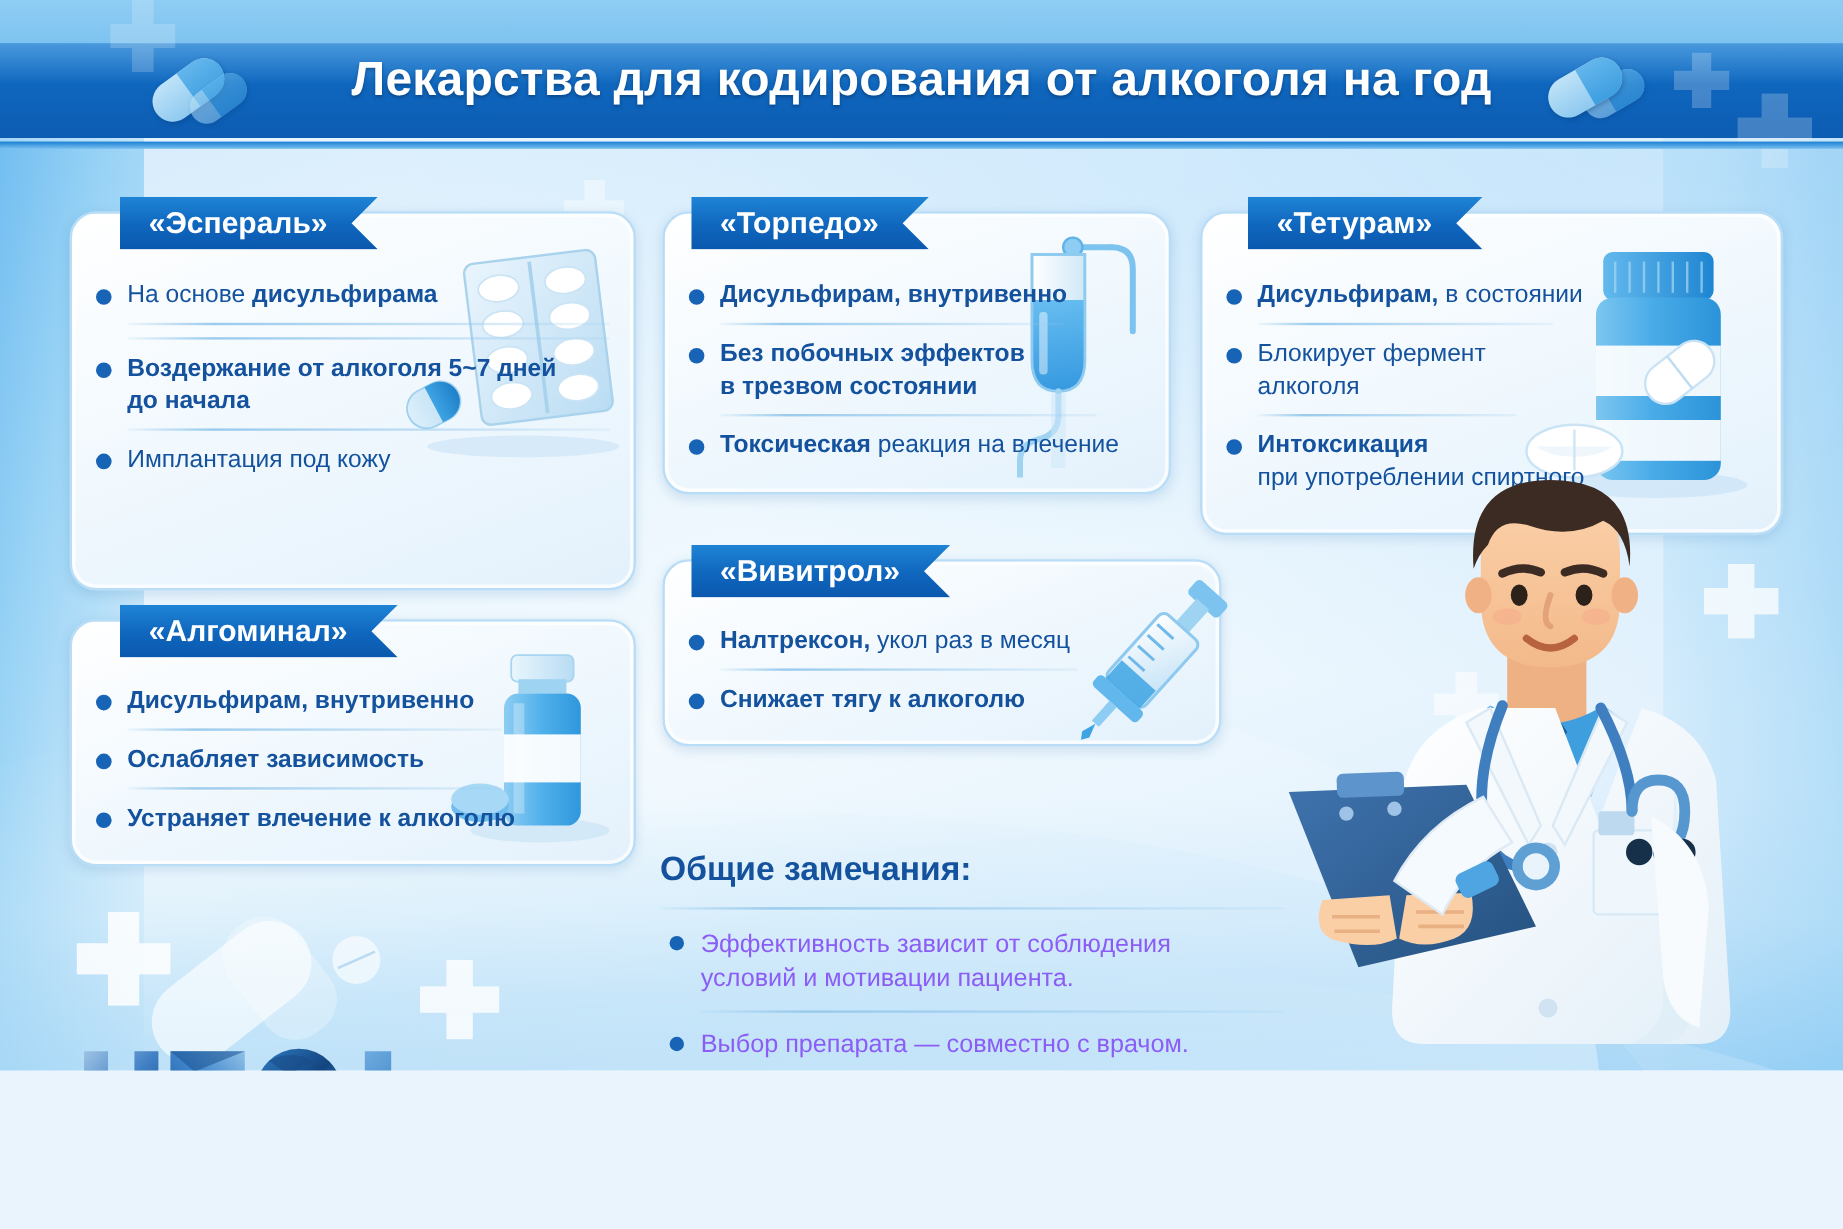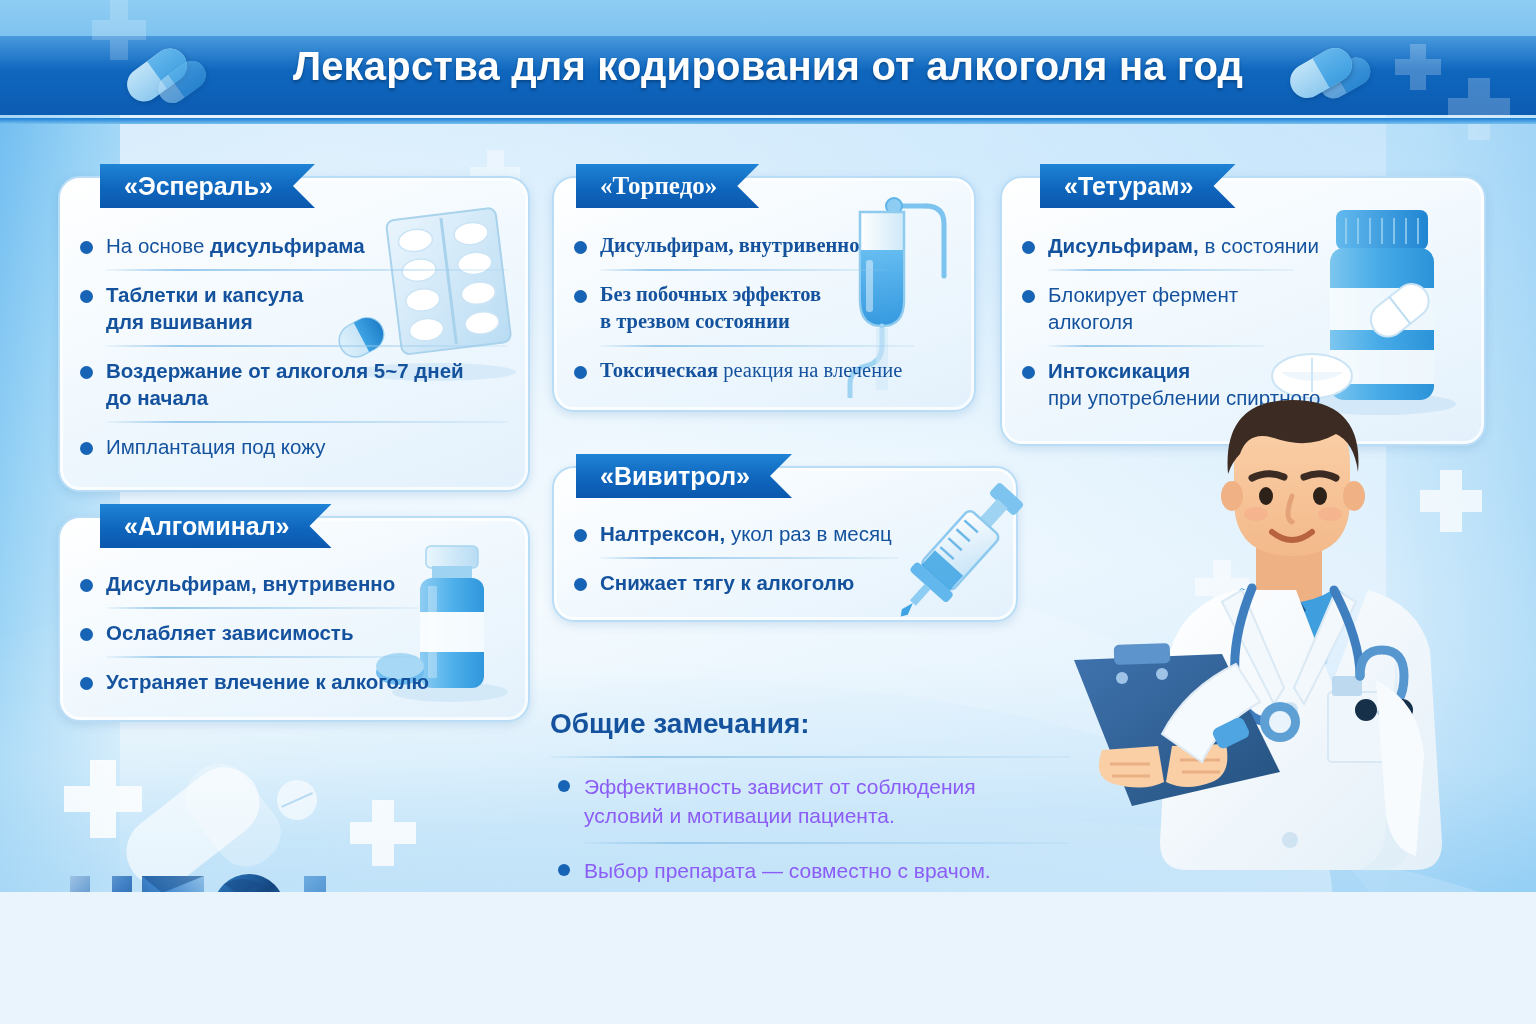--- a/index.html
+++ b/index.html
@@ -230,36 +230,32 @@
         </g>
       </svg>
     </div>
     <div class="ribbon" style="left:40px;top:-14px;">
         <span>«Эспераль»</span>
       </div>
     <div class="bullets" style="top:54px;">
       <div class="bl"><span class="dot"></span>
         <span class="txt"><span class="reg">На основе </span><span class="bold">дисульфирама</span></span></div>
       <div class="sep"></div>
-      <div class="bl">
-          <span class="dot"></span>
-        <span class="txt" style="display:block;max-width:250px;">Таблетки и капсула<br>для вшивания</span>
-        </div>
       <div class="sep"></div>
       <div class="bl">
           <span class="dot"></span>
         <span class="txt" style="display:block;">Воздержание от алкоголя 5~7 дней<br>до начала</span>
         </div>
       <div class="sep"></div>
       <div class="bl"><span class="dot"></span>
         <span class="txt reg" style="font-weight:normal;">Имплантация под кожу</span></div>
     </div>
   </div>
 
-  <div class="card" style="left:552px;top:176px;width:420px;height:232px;font-family:Liberation Serif, serif;">
+  <div class="card" style="left:552px;top:176px;width:420px;height:232px;">
     <div class="art" style="right:4px;top:10px;width:140px;height:210px;">
       <svg viewBox="0 0 140 210" width="140" height="210">
         <defs>
           <linearGradient id="ivg" x1="0" y1="0" x2="1" y2="0">
             <stop offset="0" stop-color="#ffffff"></stop>
               <stop offset="1" stop-color="#cfe8f8"></stop>
           </linearGradient>
           <linearGradient id="ivl" x1="0" y1="0" x2="0" y2="1">
             <stop offset="0" stop-color="#57b6ef"></stop>
               <stop offset="1" stop-color="#2390dd"></stop>

